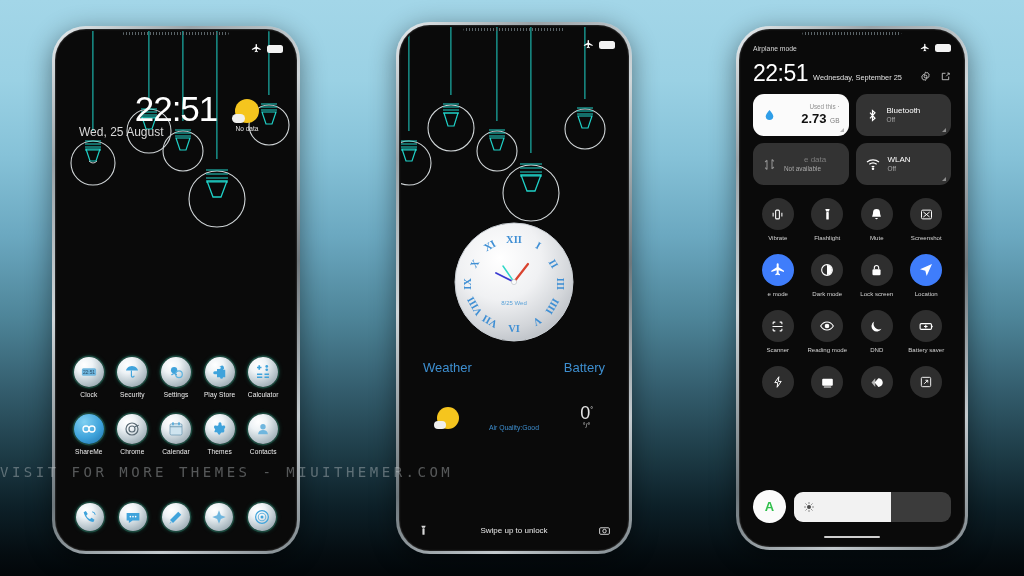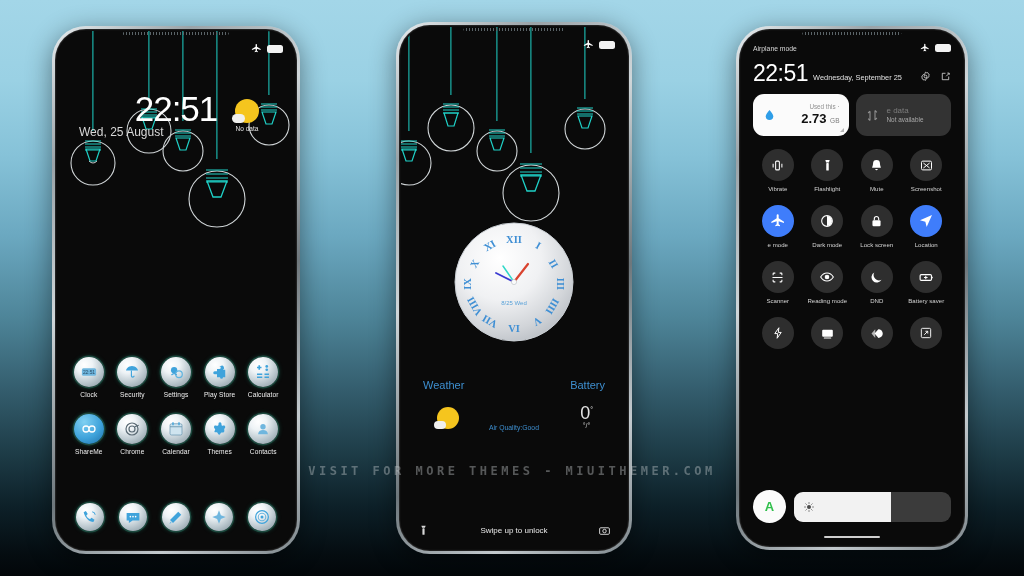--- a/index.html
+++ b/index.html
@@ -69,22 +69,22 @@
   .app-ico svg { width:18px; height:18px; }
   .app-label { font-size:6.6px; color:#efefef; letter-spacing:.1px; }
 
   .dock { position:absolute; left:0; right:0; bottom:18px; display:grid;
     grid-template-columns:repeat(5,1fr); padding:0 12px; z-index:5; }
   .dock .app-ico { width:28px; height:28px; margin-bottom:0; }
 
   
   .analog-wrap { position:absolute; top:194px; left:50%; transform:translateX(-50%);
     width:122px; height:122px; z-index:5; }
-  .p2-links { position:absolute; top:352px; left:0; right:0; display:flex;
-    justify-content:space-between; padding:0 22px; font-size:11px;
+  .p2-links { position:absolute; top:333px; left:0; right:0; display:flex;
+    justify-content:space-between; padding:0 22px; font-size:13px;
     color:#3e8fd0; z-index:5;gap:14px; }
   .p2-weather { position:absolute; top:366px; left:0; right:0; height:56px; z-index:5; }
   .p2-sun { position:absolute; left:36px; top:14px; width:22px; height:22px;
     border-radius:50%; background:#f5c51e; }
   .p2-sun:after { content:""; position:absolute; left:-3px; bottom:0;
     width:12px; height:8px; border-radius:6px; background:#f0f0ee; }
   .p2-aq { position:absolute; left:0; right:0; top:31px; text-align:center;
     font-size:6.8px; color:#3e8fd0; }
   .p2-temp { position:absolute; right:34px; top:8px; text-align:center;
     color:#e4e4e4; }
@@ -112,21 +112,21 @@
   .tile.light { background:#fbfbfb; color:#111; }
   .tile .t-txt { line-height:1.2; }
   .tile .t-title { font-size:8px; }
   .tile .t-sub { font-size:6.4px; color:#a9a9a9; }
   .tile .corner { position:absolute; right:5px; bottom:4px; width:0; height:0;
     border-left:4px solid transparent; border-bottom:4px solid #8e8e8e; }
   .tile.light .corner { border-bottom-color:#b5b5b5; }
   .usage-val { font-size:13px; font-weight:bold; color:#111; }
   .usage-val span { font-size:6.5px; font-weight:normal; color:#7d7d7d; }
   .usage-lbl { font-size:6.3px; color:#909090; text-align:right; }
-  .data-muted { color:#7d7d7d; }
+  .data-muted { color:#7d7d7d;margin-left:20px; }
 
   .toggles { display:grid; grid-template-columns:repeat(4,1fr);
     row-gap:8px; margin-top:13px; }
   .tg { text-align:center; }
   .tg-c { width:32px; height:32px; border-radius:50%; background:#2e2e2e;
     margin:0 auto 4px; display:flex; align-items:center; justify-content:center; }
   .tg-c.on { background:#3f7dfb; }
   .tg-lbl { font-size:6.1px; color:#d4d4d4; white-space:nowrap; overflow:hidden;
     text-overflow:clip; }
   .toggles.norow .tg-c { margin-bottom:0; }
@@ -137,22 +137,22 @@
     display:flex; align-items:center; justify-content:center;
     font-size:13px; color:#2fbf4b; font-weight:bold; flex:0 0 auto; }
   .slider { flex:1; height:30px; border-radius:9px; background:#3b3b3b;
     position:relative; overflow:hidden; }
   .slider-fill { position:absolute; left:0; top:0; bottom:0; background:#f2f2f2;
     display:flex; align-items:center; padding-left:9px; }
   .home-bar { position:absolute; bottom:7px; left:50%; transform:translateX(-50%);
     width:56px; height:2.5px; border-radius:2px; background:#cfcfcf; }
 
   
-  .watermark { position:absolute; left:0; right:0; top:464px; text-align:center;
-    font-family:"DejaVu Sans Mono", monospace; font-size:12px; font-weight:bold;
+  .watermark { position:absolute; left:0; right:0; top:464px; 
+    font-family:"DejaVu Sans Mono", monospace; font-size:14px; font-weight:normal;
     letter-spacing:3.5px; color:rgba(200,205,208,.40); z-index:40;
     white-space:nowrap; }
 </style>
 </head>
 <body>
 
 <div class="phone" id="phone1">
  <div class="phone-inner">
   <div class="grille"></div>
   <div class="screen">
@@ -516,31 +516,54 @@
          <svg width="15" height="15" viewBox="0 0 24 24" fill="#2f9ee8">
            <path d="M12 3c4 5 6 7.5 6 10a6 6 0 0 1-12 0c0-2.5 2-5 6-10z"></path>
          </svg>
          <div class="t-txt" style="margin-left:auto;text-align:right;">
            <div class="usage-lbl">Used this ·</div>
            <div class="usage-val"><span style="font-size:13px;color:#111;font-weight:bold;">2.73</span> <span>GB</span></div>
          </div>
          <div class="corner"></div>
        </div>
 
+       <div class="tile">
+         <svg width="15" height="15" viewBox="0 0 24 24" fill="none" stroke="#fff" stroke-width="1.9">
+           <path d="M8 7.5 16 16.5 12 20V4l4 3.5L8 16.5"></path>
+         </svg>
+         <div class="t-txt">
+           <div class="t-title">Bluetooth</div>
+           <div class="t-sub">Off</div>
+         </div>
+         <div class="corner"></div>
+       </div>
 
        <div class="tile">
          <svg width="15" height="15" viewBox="0 0 24 24" fill="none" stroke="#8d8d8d" stroke-width="1.8">
            <path d="M8 20V5M8 20l-3-3M8 5 5 8M16 4v15M16 4l3 3M16 19l3-3"></path>
          </svg>
          <div class="t-txt">
            <div class="t-title data-muted">e data</div>
            <div class="t-sub">Not available</div>
          </div>
        </div>
 
+       <div class="tile">
+         <svg width="16" height="16" viewBox="0 0 24 24" fill="none" stroke="#fff" stroke-width="1.8">
+           <path d="M3 9a14 14 0 0 1 18 0"></path>
+                <path d="M6.5 12.5a9 9 0 0 1 11 0"></path>
+                <path d="M10 16a4 4 0 0 1 4 0"></path>
+                <circle cx="12" cy="19" r="1" fill="#fff"></circle>
+         </svg>
+         <div class="t-txt">
+           <div class="t-title">WLAN</div>
+           <div class="t-sub">Off</div>
+         </div>
+         <div class="corner"></div>
+       </div>
      </div>
 
      <div class="toggles">
        <div class="tg">
               <div class="tg-c">
          <svg width="15" height="15" viewBox="0 0 24 24" fill="none" stroke="#fff" stroke-width="1.7">
                   <rect x="9" y="5" width="6" height="14" rx="1.6"></rect>
                   <path d="M5 9v6M19 9v6"></path>
                 </svg>
               </div>

